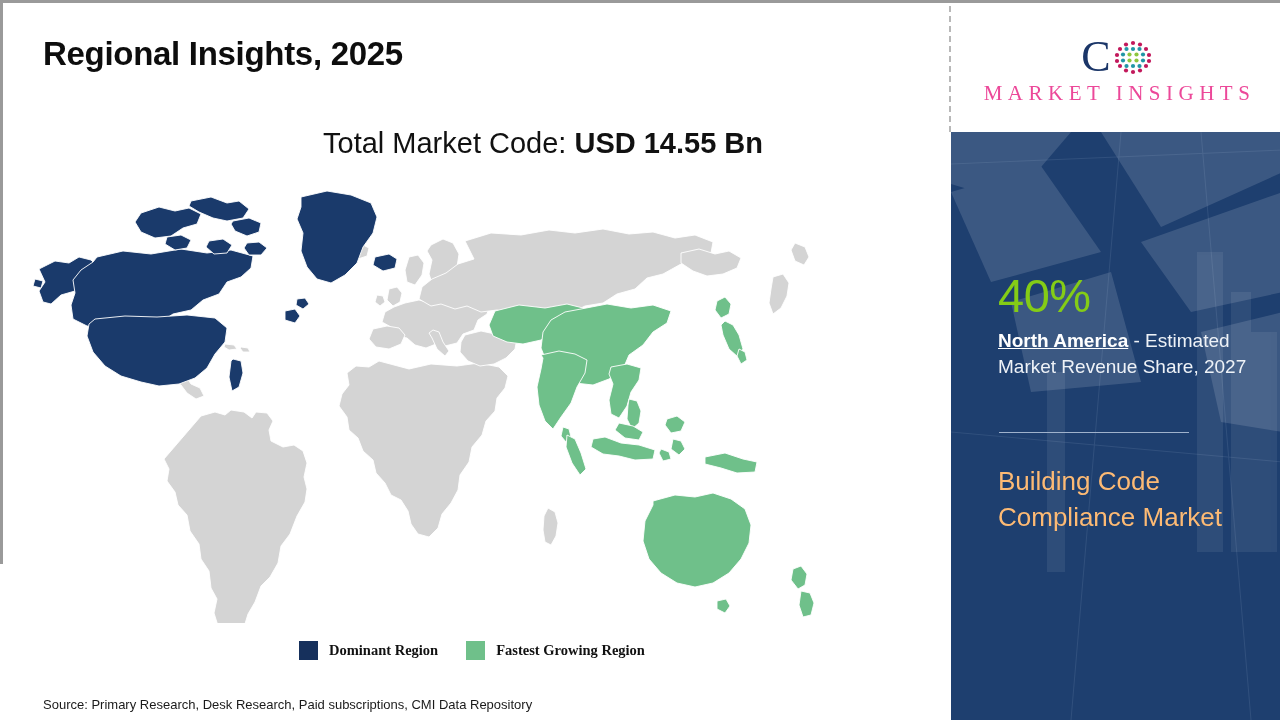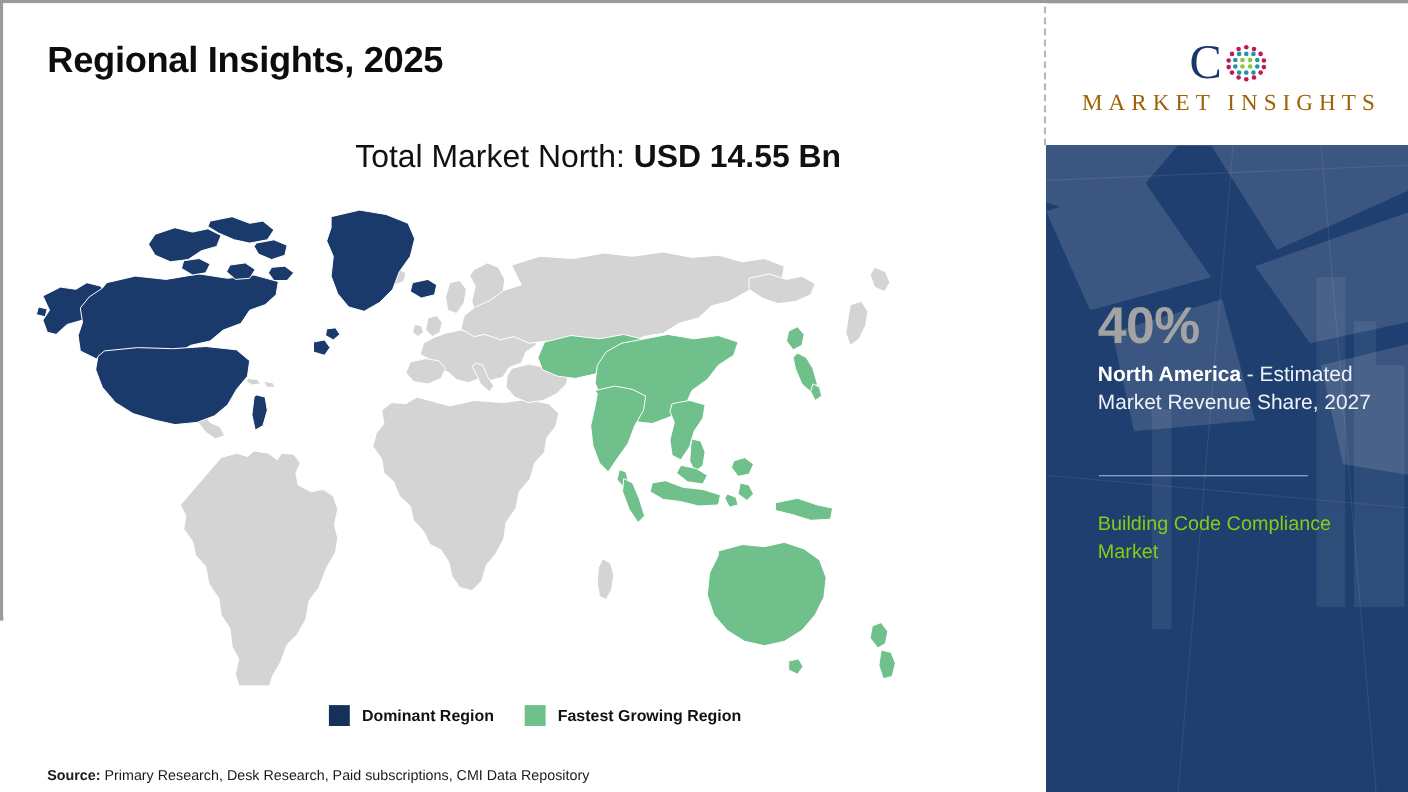--- a/index.html
+++ b/index.html
@@ -34,103 +34,103 @@
     white-space:nowrap;
   }
   .market-size b{font-weight:bold;}
   .map-wrap{
     position:absolute;left:30px;top:180px;width:820px;height:440px;
   }
   .map-wrap svg{display:block;width:100%;height:100%;}
   
   .legend{
     position:absolute;left:296px;top:638px;
-    display:flex;align-items:center;gap:0px;
+    display:flex;align-items:center;gap:0px;font-family:Liberation Serif, serif;
   }
   .legend-item{display:flex;align-items:center;}
   .legend-item + .legend-item{margin-left:28px;}
   .swatch{width:19px;height:19px;display:inline-block;}
   .legend-label{
     font-size:14.5px;font-weight:bold;color:#111;margin-left:11px;
     white-space:nowrap;
   }
   
   .source{
     position:absolute;left:40px;top:694px;
     font-size:13px;color:#1a1a1a;white-space:nowrap;
   }
-  .source b{font-weight:bold;text-align:center;}
+  .source b{font-weight:normal;text-align:center;}
   
   .dash-sep{
     position:absolute;left:946px;top:3px;width:0;height:126px;
     border-left:2px dashed #b8b8b8;
   }
   
   .logo-box{
     position:absolute;left:952px;top:3px;width:325px;height:126px;
     background:#ffffff;
     display:flex;flex-direction:column;
     align-items:center;justify-content:center;
   }
   .logo-row{
     display:flex;align-items:center;justify-content:center;
     color:#1b3668;
     font-family:"Liberation Serif",serif;
     font-size:44px;font-weight:normal;letter-spacing:1px;
     line-height:1;
   }
   .logo-sub{
-    color:#a16207;
+    color:#ec4899;
     font-family:"Liberation Serif",serif;
     font-size:21px;letter-spacing:5.5px;
     margin-top:4px;line-height:1;
     padding-left:4px;
   }
   .globe{width:40px;height:40px;margin:0 1px;display:inline-block;vertical-align:middle;}
   
   .blue-panel{
     position:absolute;left:948px;top:129px;width:332px;height:588px;
     background:#1e3f6f;
     overflow:hidden;
   }
   .bp-bg{position:absolute;left:0;top:0;width:100%;height:100%;}
   .bp-content{position:absolute;left:0;top:0;width:100%;height:100%;}
   .pct{
     position:absolute;left:47px;top:140px;
-    font-size:47px;font-weight:bold;color:#a3a3a3;line-height:1;
+    font-size:47px;font-weight:normal;color:#84cc16;line-height:1;
     letter-spacing:-0.5px;
   }
   .share-text{
     position:absolute;left:47px;top:196px;width:268px;
     font-size:19px;color:#eef2f7;line-height:1.38;
   }
-  .share-text b{font-weight:bold;color:#ffffff;}
+  .share-text b{font-weight:bold;color:#ffffff;text-decoration:underline;}
   .rule{
     position:absolute;left:48px;top:300px;width:190px;height:1px;
     background:#9fb2cc;
   }
   .market-name{
     position:absolute;left:47px;top:332px;width:250px;
-    font-size:18px;color:#84cc16;line-height:1.37;font-weight:normal;
+    font-size:26px;color:#fdba74;line-height:1.37;font-weight:normal;
   }
   
   .land{fill:#d4d4d4;stroke:#ffffff;stroke-width:0.9;}
   .land-dom{fill:#1a3a6b;stroke:#ffffff;stroke-width:0.9;}
   .land-fast{fill:#6fc08a;stroke:#ffffff;stroke-width:0.9;}
 </style>
 </head>
 <body>
 
 <div class="frame">
 
   <div class="left-pane">
 
     <div class="page-title">Regional Insights, 2025</div>
 
-    <div class="market-size"><span>Total Market North: </span><b>USD 14.55 Bn</b></div>
+    <div class="market-size"><span>Total Market Code: </span><b>USD 14.55 Bn</b></div>
 
     <div class="map-wrap">
       <svg viewBox="0 0 820 440" xmlns="http://www.w3.org/2000/svg">
 
         <g>
         <path class="land" d="M168 233 l14 -4 10 3 6 -5 13 2 8 6 4 -6 11 1 6 8 -4 9 2 11 12 6 11 -2 9 6 4 12 -3 14 3 12 -2 13 -8 14 -7 18 -9 12 -3 17 -8 14 -9 9 -6 16 -7 12 -8 26 -6 18 -8 11 -5 -4 2 -14 -5 -9 1 -13 -5 -16 3 -14 -6 -11 -2 -17 -8 -12 -2 -15 -9 -13 -3 -16 -9 -10 -3 -13 -8 -11 2 -12 -5 -10 z"></path>
 
         <path class="land" d="M96 152 l18 3 10 7 13 2 9 6 -2 8 -11 -2 -7 5 -9 -4 -6 6 -10 -3 -8 -8 -9 -4 -5 -9 z"></path>
         <path class="land" d="M128 178 l9 4 7 7 8 3 6 9 9 4 4 8 -8 3 -9 -6 -6 -8 -9 -4 -7 -9 -6 -5 z"></path>
 

